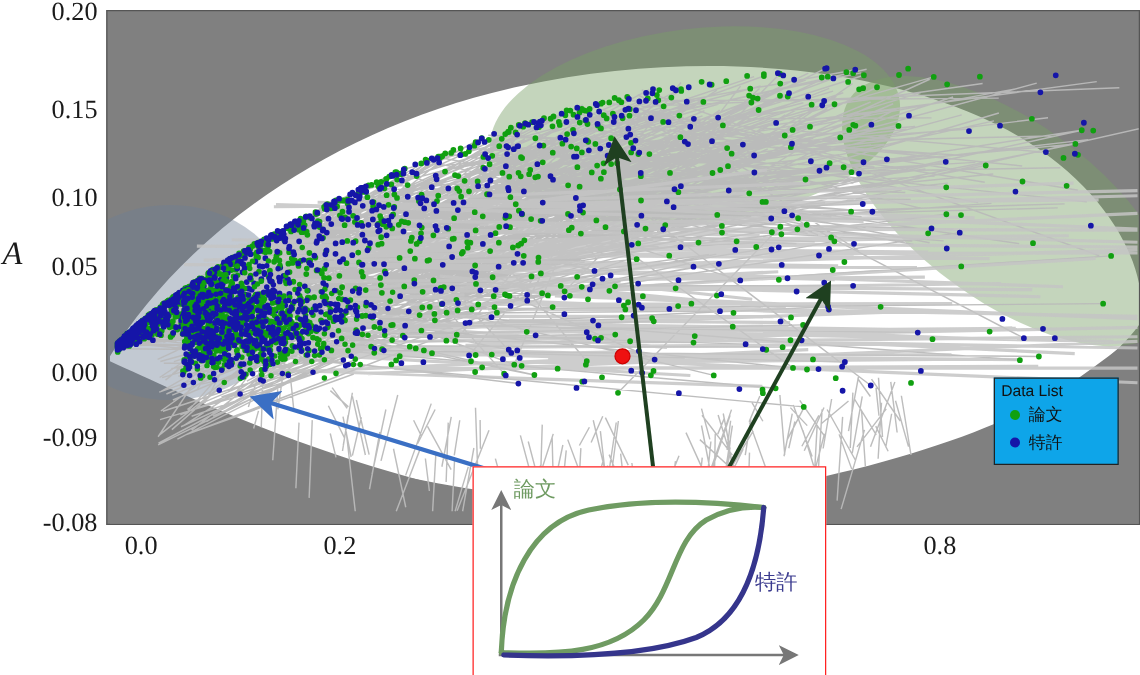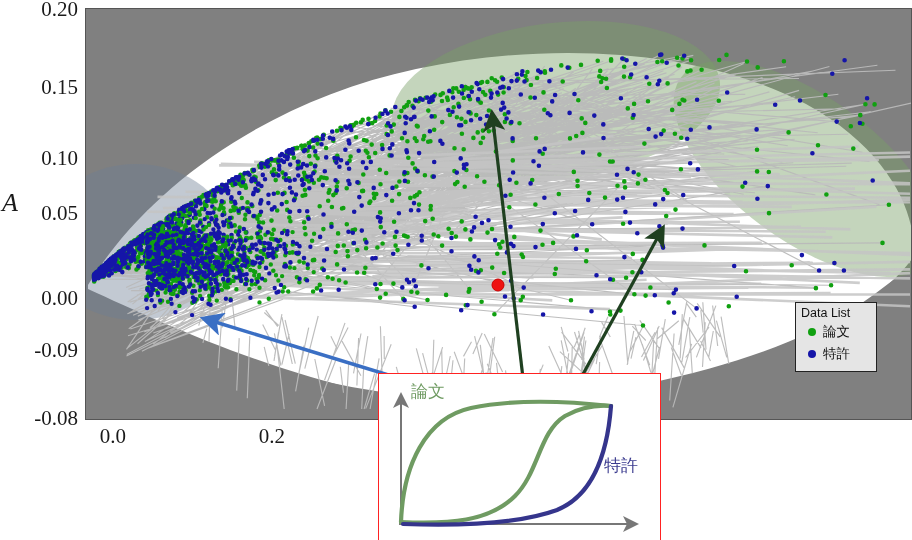--- a/index.html
+++ b/index.html
@@ -11,22 +11,22 @@
              background:#808080;border:1px solid #555;box-sizing:border-box;overflow:hidden;}
 
   .ytick,.xtick{position:absolute;color:#1a1a1a;font-size:21px;
                 font-family:"Liberation Serif","DejaVu Serif",serif;white-space:nowrap;}
   .ytick{text-align:right;width:78px;left:0;}
   .xtick{text-align:right;width:80px;}
 
   .ylabel{position:absolute;left:2px;top:188px;font-size:26px;font-style:italic;
           color:#1a1a1a;font-family:"Liberation Serif","DejaVu Serif",serif;}
 
-  .legendbox{position:absolute;left:795px;top:302px;width:82px;height:70px;
-             background:#e5e5e5;border:1.5px solid #222;box-sizing:border-box;
+  .legendbox{position:absolute;left:795px;top:302px;width:100px;height:70px;
+             background:#0ea5e9;border:1.5px solid #222;box-sizing:border-box;
              font-family:"Liberation Sans","DejaVu Sans",sans-serif;z-index:40;}
   .legendtitle{font-size:12.5px;color:#111;padding:3px 0 1px 5px;}
   .legrow{display:flex;align-items:center;gap:7px;padding:2px 0 2px 12px;}
   .legdot{width:8px;height:8px;border-radius:50%;flex:none;}
   .leglabel{font-size:13.5px;color:#111;}
 
   .insetbox{position:absolute;left:378px;top:373px;width:283px;height:168px;
             background:#ffffff;border:1.6px solid #ff2222;box-sizing:border-box;z-index:30;}
   .insetlabel{position:absolute;font-size:17px;font-family:"DejaVu Sans",sans-serif;}
   .inset-green-label{left:32px;top:6px;color:#6f9b62;}
@@ -45,20 +45,21 @@
   <div class="ytick" style="top:122px;margin-top:24px;">0.10</div>
   <div class="ytick" style="top:201px;">0.05</div>
   <div class="ytick" style="top:286px;">0.00</div>
   <div class="ytick" style="top:338px;">-0.09</div>
   <div class="ytick" style="top:406px;">-0.08</div>
 
   <div class="ylabel">A</div>
 
   <div class="xtick" style="left:46px;top:424px;">0.0</div>
   <div class="xtick" style="left:205px;top:424px;">0.2</div>
+  <div class="xtick" style="left:685px;top:424px;">0.8</div>
 
   <div class="plotframe">
     <svg class="abs" width="827" height="412" viewBox="0 0 827 412">
       <defs>
         <clipPath id="frameclip">
             <rect x="0" y="0" width="827" height="412"></rect>
           </clipPath>
         <clipPath id="lensclip">
           <path d="M 0,276 C 120,110 380,20 620,55 C 720,70 790,130 827,210
                    L 827,262 C 700,300 480,320 300,330 C 170,338 60,320 0,286 Z"></path>

